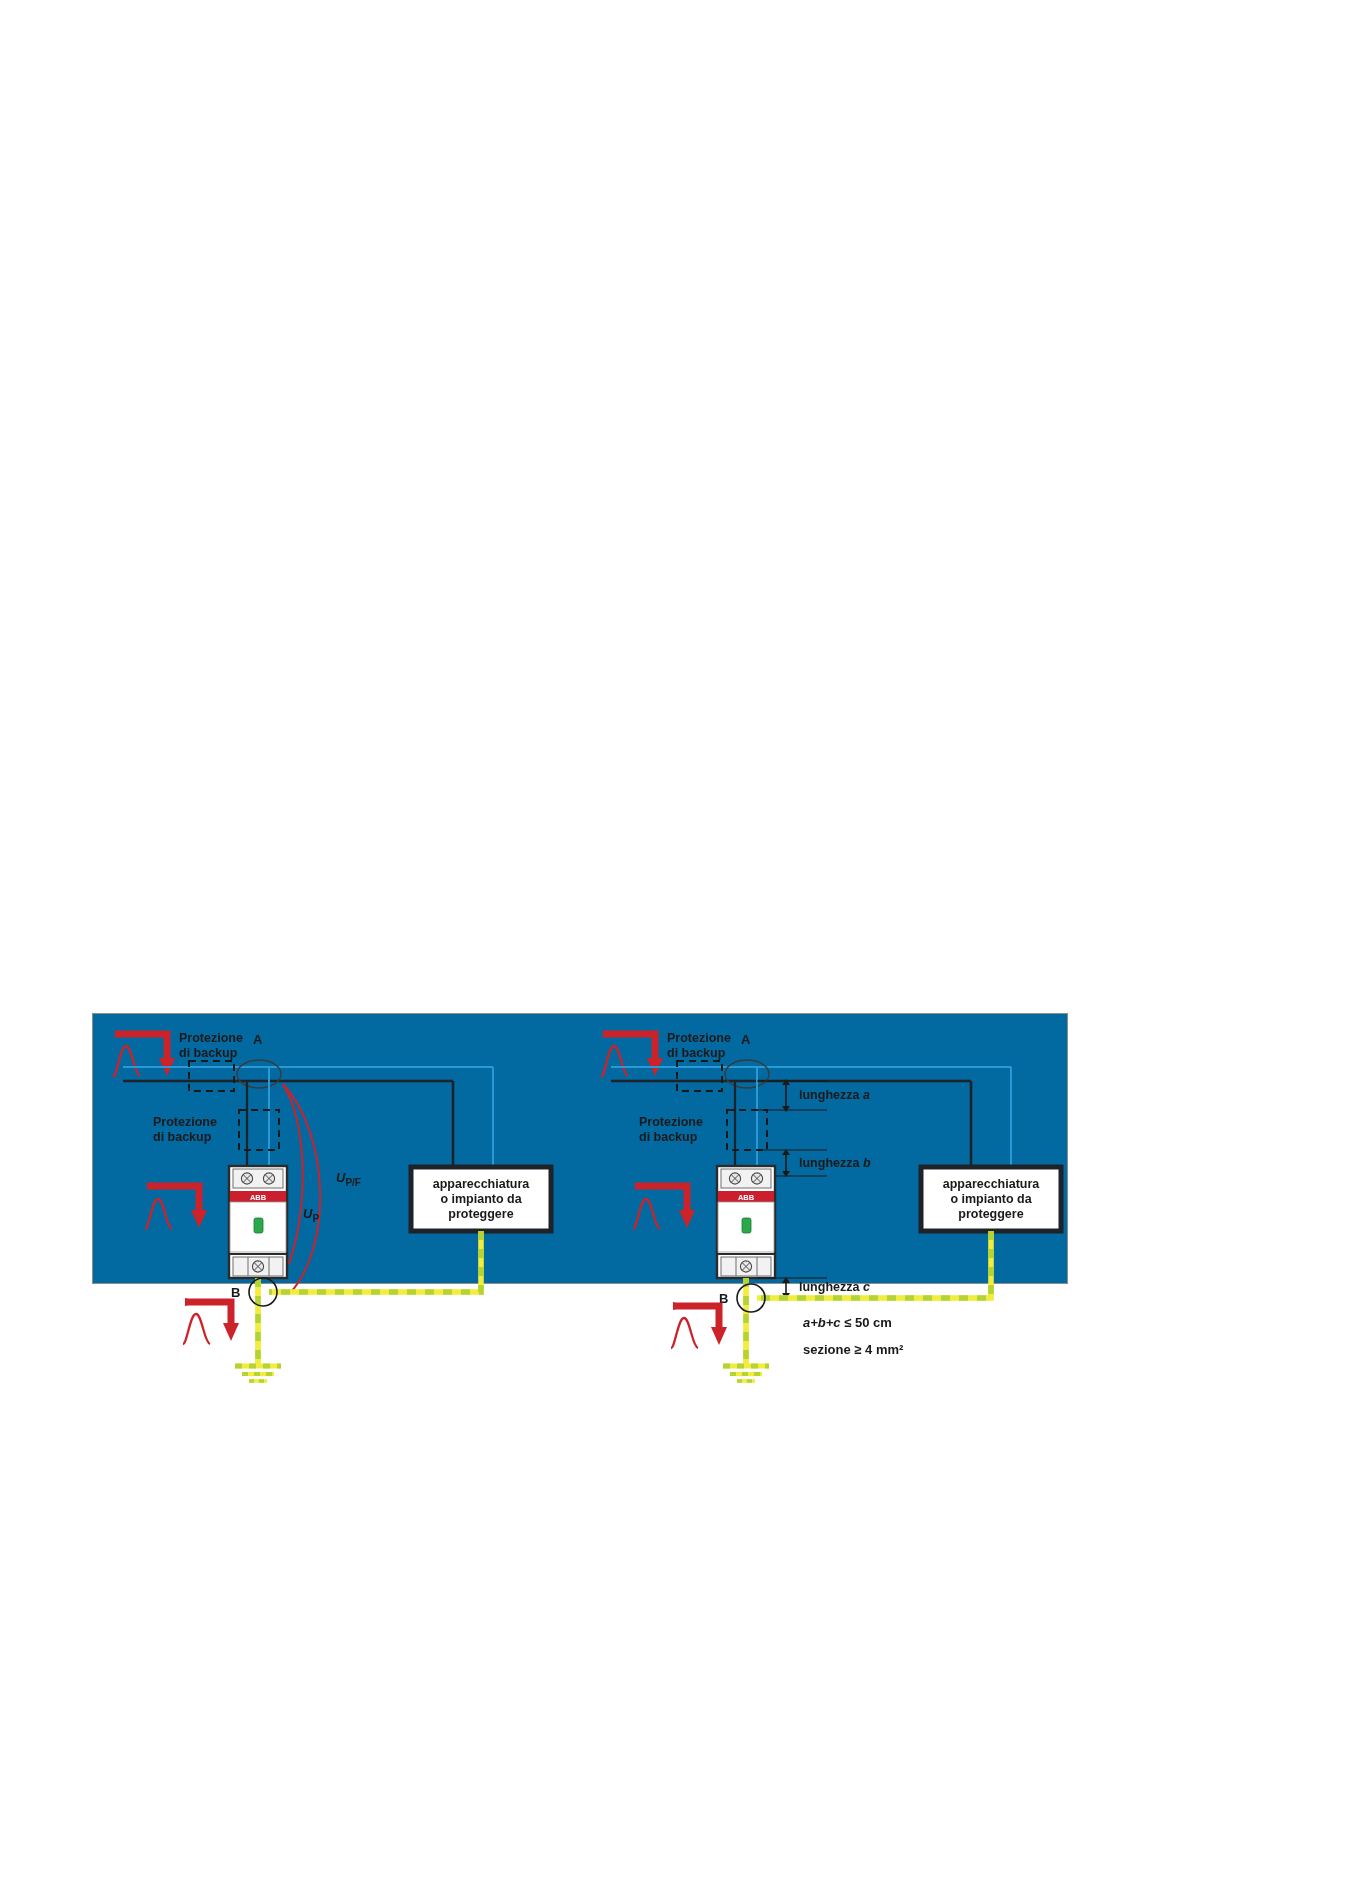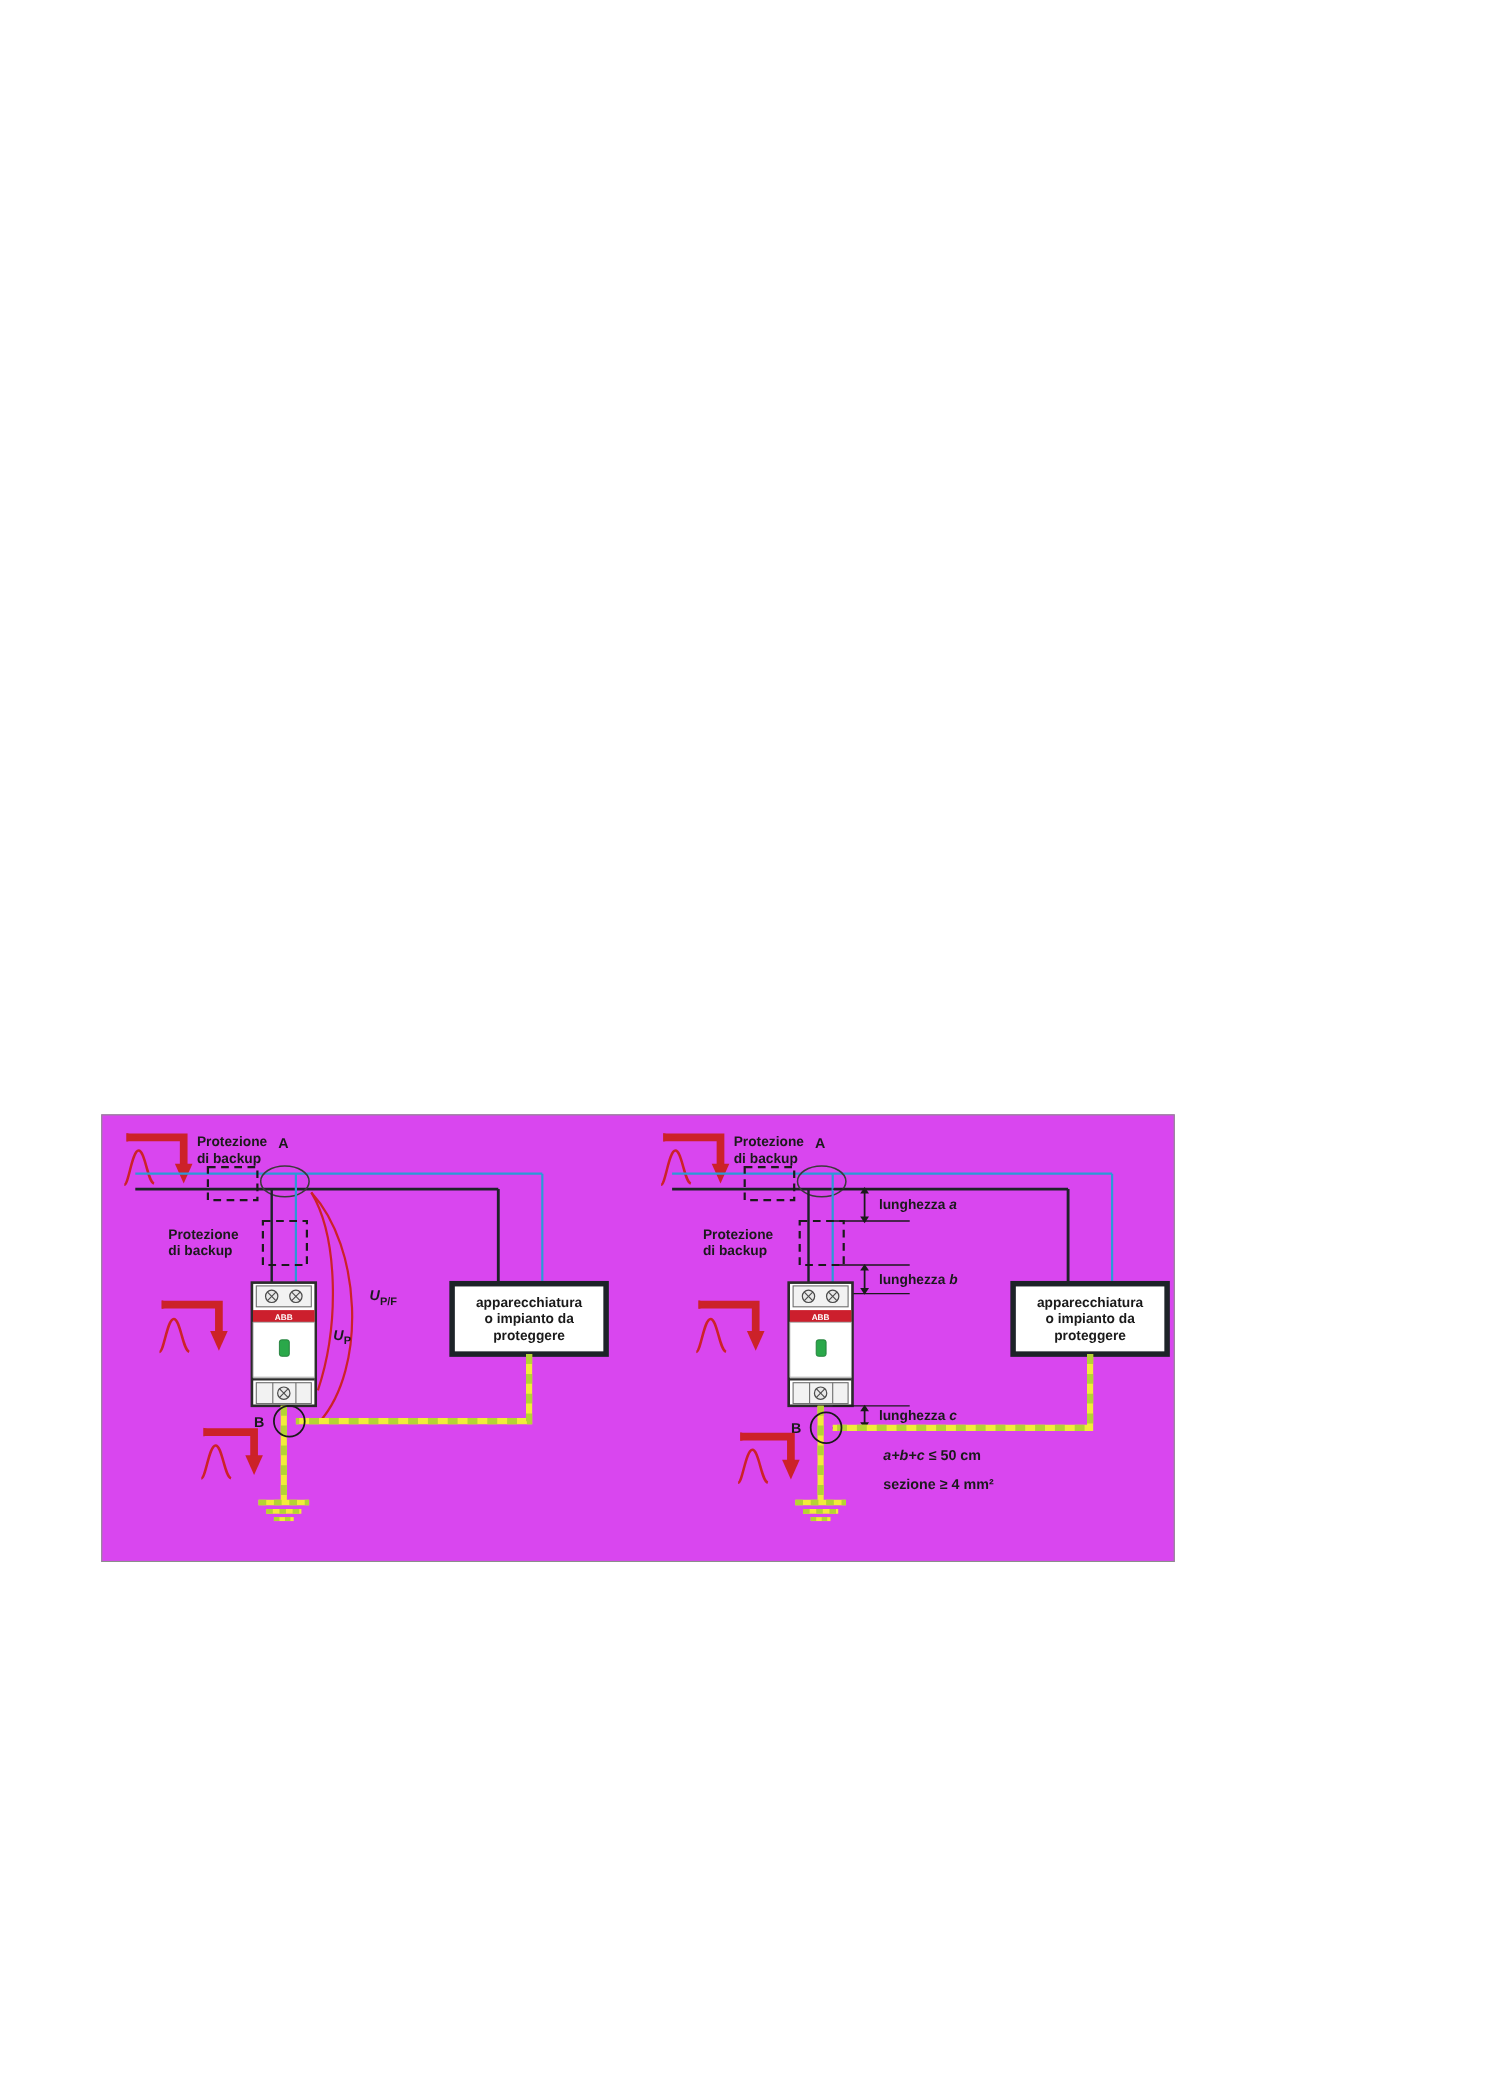--- a/index.html
+++ b/index.html
@@ -1,20 +1,20 @@
 <!DOCTYPE html>
 <html><head>
 <meta charset="utf-8">
 <style>
   html,body{margin:0;padding:0;background:#fff;}
   body{width:1367px;height:1894px;font-family:"Liberation Sans",sans-serif;position:relative;overflow:hidden;}
   #page{position:absolute;inset:0;background:#ffffff;}
   #figure-frame{
-    position:absolute;left:92px;top:1013px;width:976px;height:407px;
-    border:1.5px solid #8d8d8d;background:#d946ef;box-sizing:border-box;padding-left:12px;
+    position:absolute;left:92px;top:1013px;width:976px;height:271px;
+    border:1.5px solid #8d8d8d;background:#0369a1;box-sizing:border-box;padding-left:12px;
   }
   .panel{position:absolute;top:0;height:100%;}
   .panel.left{left:0;width:488px;}
   .panel.right{left:488px;width:488px;}
   svg.diagram{position:absolute;left:0;top:0;width:488px;height:376px;display:block;}
   .lbl{font-family:"Liberation Sans",sans-serif;font-weight:bold;fill:#1a1a1a;}
   .t12{font-size:12.5px;}
   .t13{font-size:13px;}
   .t10{font-size:10px;}
   .it{font-style:italic;}

